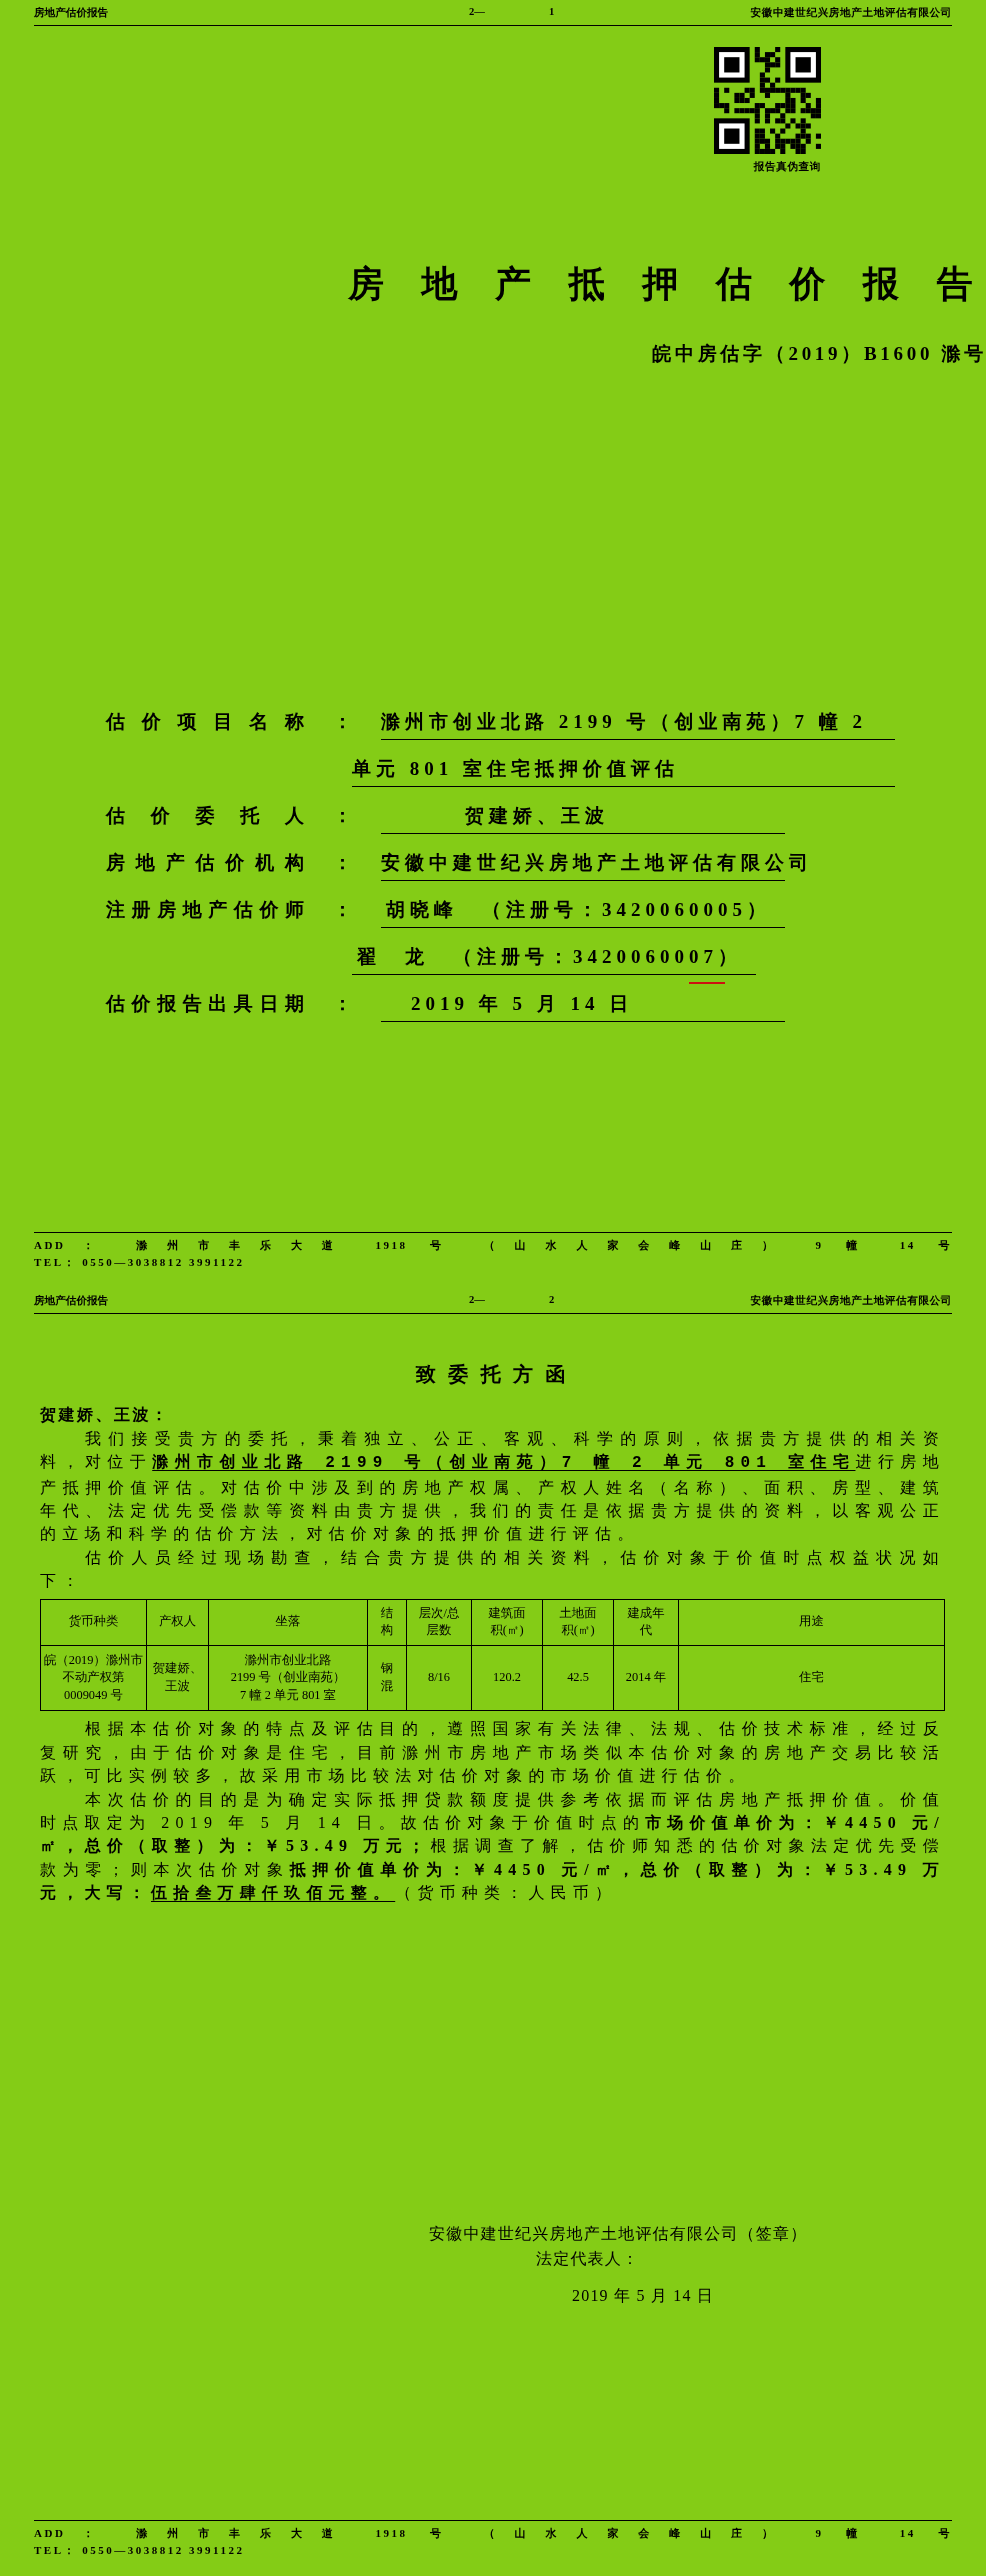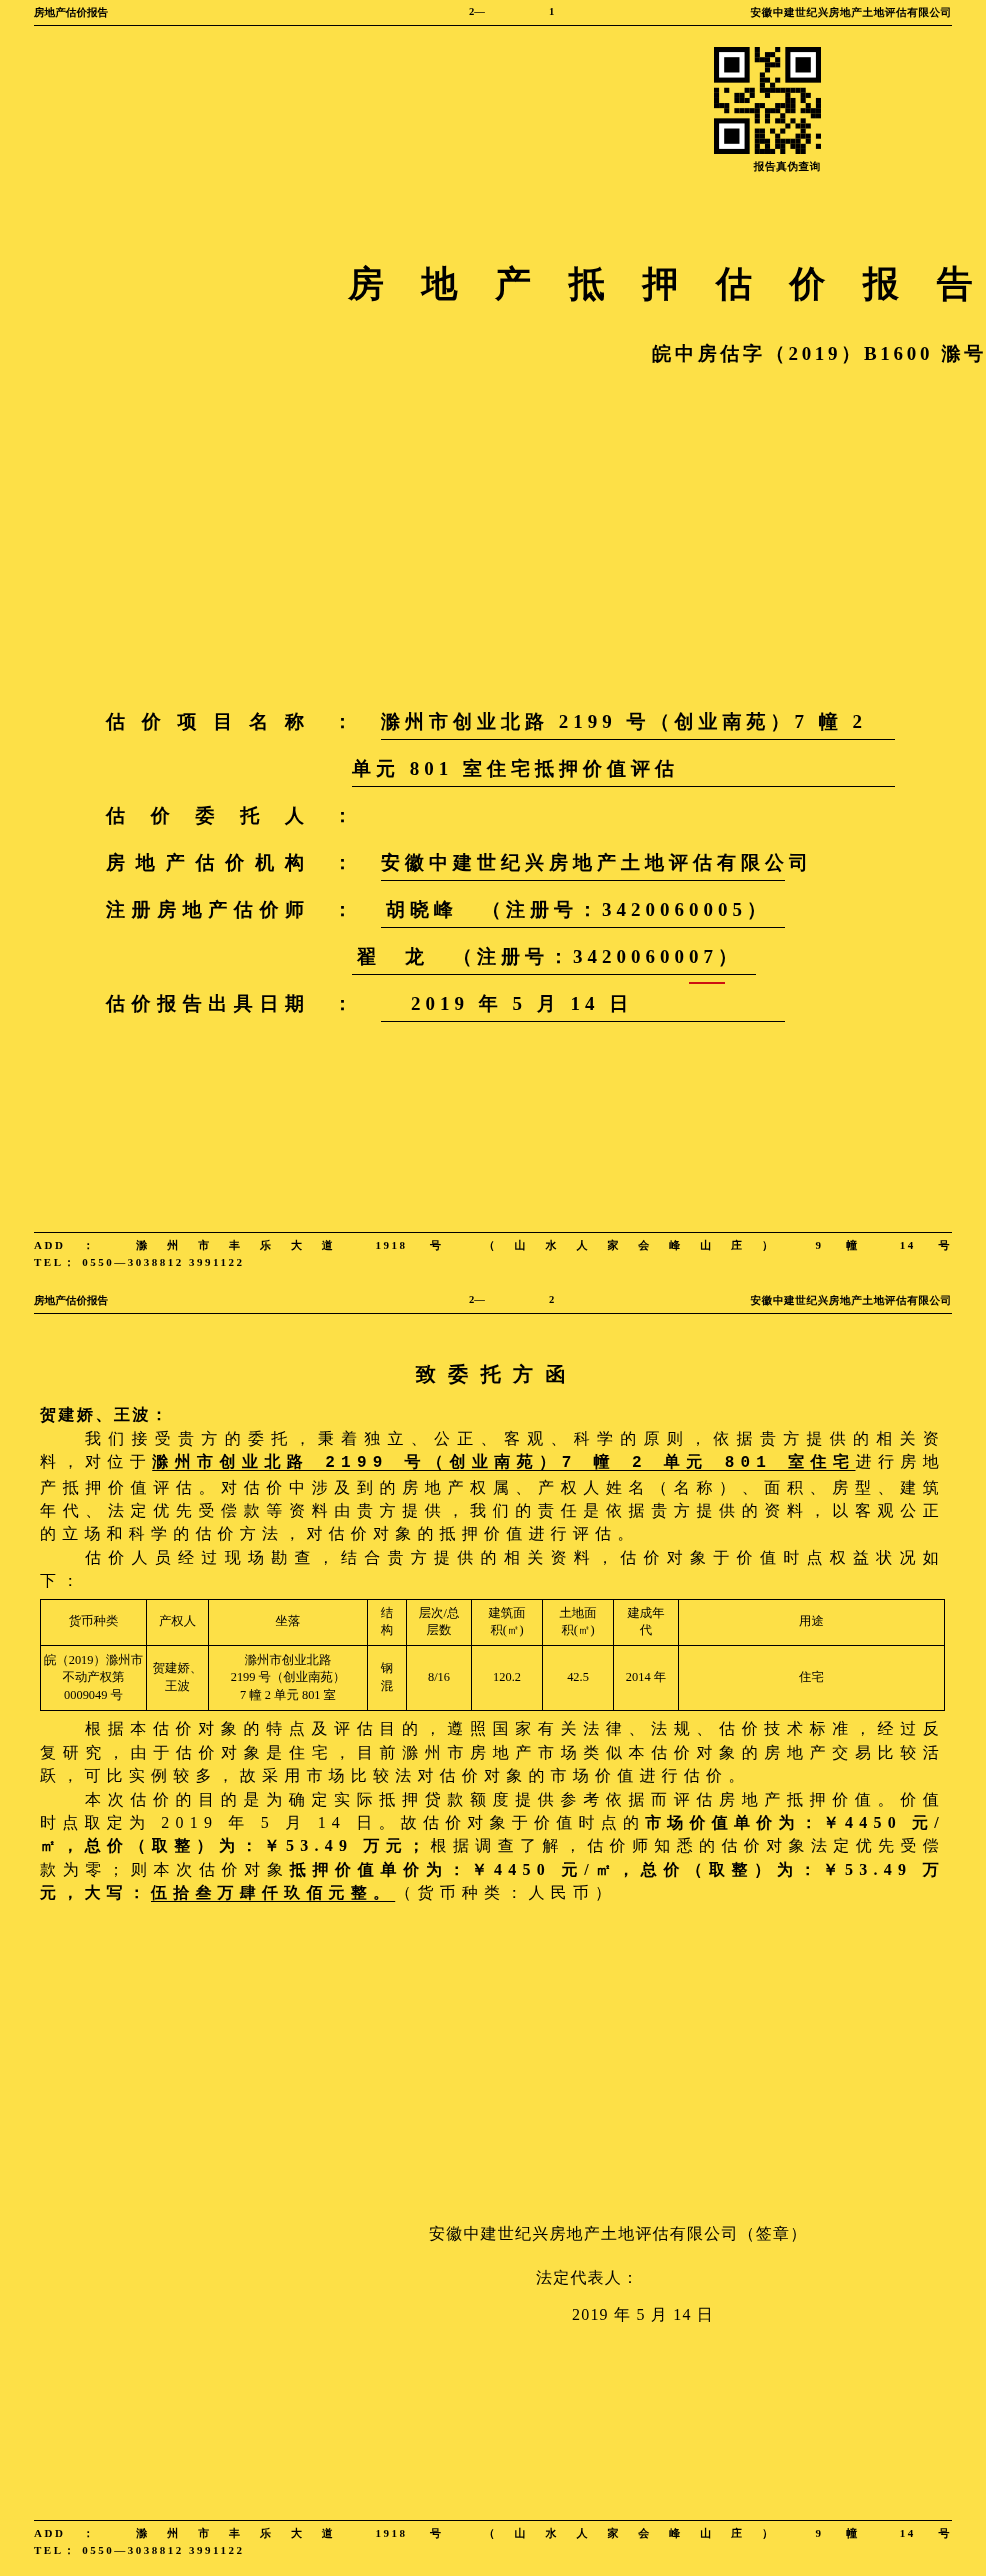--- a/index.html
+++ b/index.html
@@ -1,19 +1,19 @@
 <!DOCTYPE html>
 <html style="font-size:10px"><head>
 <meta charset="utf-8">
 <style>
   * { margin:0; padding:0; box-sizing:border-box; }
   html,body { background:#ffffff; }
   body { font-family:"Liberation Serif","DejaVu Serif",serif; color:#000; }
   .doc { width:987px; margin:0 auto; background:#fff; }
-  .page { position:relative; width:987px; height:1288px; background:#fde047; overflow:hidden; }
+  .page { position:relative; width:987px; height:1288px; background:#84cc16; overflow:hidden; }
 
   
   .page-header { position:absolute; top:6.2px; left:34px; right:35px; height:16px; font-size:10.6px; font-weight:bold; }
   .ph-left  { position:absolute; left:0; top:0; }
   .ph-total { position:absolute; left:435px; top:0; }
   .ph-num   { position:absolute; left:515px; top:0; }
   .ph-right { position:absolute; right:0; top:0; letter-spacing:0.6px; }
   .header-rule { position:absolute; top:25px; left:34px; right:35px; border-top:1.2px solid #000; }
 
   
@@ -48,21 +48,21 @@
   .salutation { font-size:16px; font-weight:bold; letter-spacing:2.5px; line-height:25px; }
   .p2-body p { font-size:16px; line-height:23.4px; letter-spacing:6.2px; text-align:justify; text-indent:45px; margin:0; }
   .seg-bold { font-weight:bold; }
   .seg-underline { text-decoration:underline; text-underline-offset:3.1px; text-decoration-thickness:1.2px;font-family:Liberation Mono, monospace; }
 
   table.rights { width:100%; border-collapse:collapse; border:1.2px solid #000; margin:6.2px 0 6.2px 0; }
   table.rights th, table.rights td { border:0.6px solid #000; font-size:12.4px; font-weight:normal; text-align:center; vertical-align:middle; white-space:pre-line; line-height:17.4px; padding:6.2px 1.2px; letter-spacing:0; }
   table.rights th { padding:5px 1.2px; }
 
   .sig-block { position:absolute; top:936px; left:429px; font-size:16px; letter-spacing:1.2px; }
-  .sig-legal { margin-top:23px; margin-left:107px; }
+  .sig-legal { margin-top:4px; margin-left:107px; }
   .sig-date { margin-top:16px; margin-left:143px; }
 </style>
 </head>
 <body>
 
 <div class="doc">
 
   <div class="page">
     <div class="page-header">
       <span class="ph-left">房地产估价报告</span>
@@ -221,20 +221,21 @@
         <span class="f-colon">：</span>
         <span class="f-value f-wide">滁州市创业北路 2199 号（创业南苑）7 幢 2</span>
       </div>
       <div class="f-row">
         <span class="f-spacer"></span>
         <span class="f-value f-wide">单元 801 室住宅抵押价值评估</span>
       </div>
       <div class="f-row">
         <span class="f-label">估价委托人</span>
         <span class="f-colon">：</span>
+        <span class="f-value f-mid pad-lg">贺建娇、王波</span>
       </div>
       <div class="f-row">
         <span class="f-label">房地产估价机构</span>
         <span class="f-colon">：</span>
         <span class="f-value f-mid">安徽中建世纪兴房地产土地评估有限公司</span>
       </div>
       <div class="f-row">
         <span class="f-label">注册房地产估价师</span>
         <span class="f-colon">：</span>
         <span class="f-value f-mid pad-sm">胡晓峰　（注册号：3420060005）</span>

